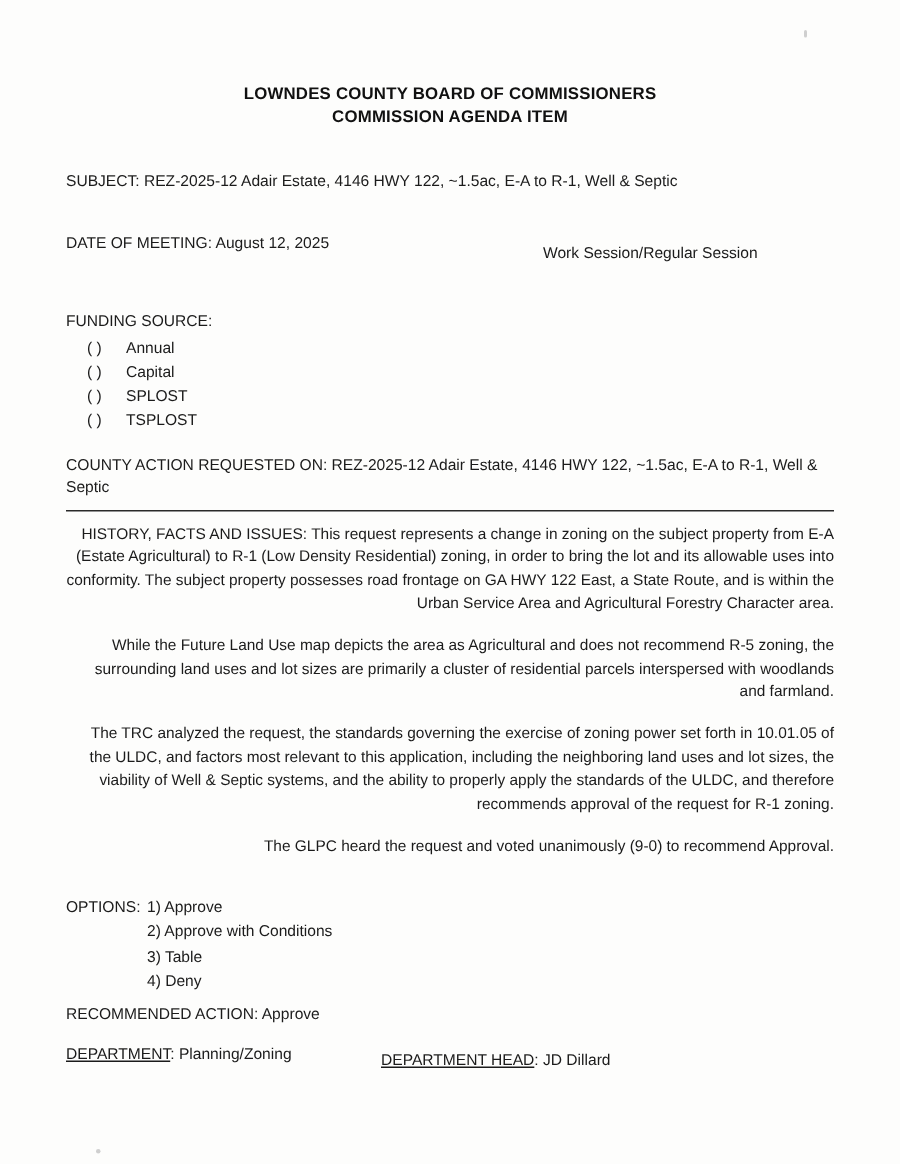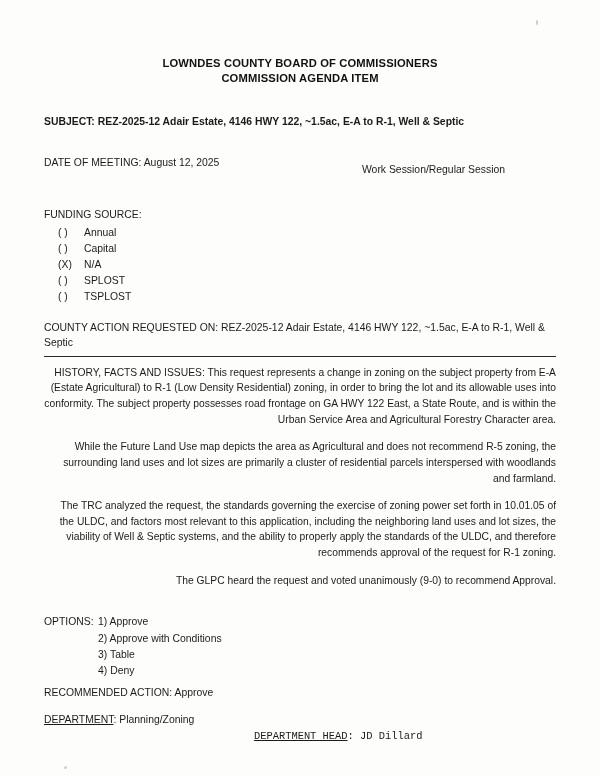--- a/index.html
+++ b/index.html
@@ -36,21 +36,20 @@
   .title-line {
     font-size: 11.2px;
     font-weight: bold;
     letter-spacing: 0.15px;
     color: #111;
   }
   .subject-block {
     margin-top: 28px;
     font-size: 10.4px;
     line-height: 1.45;
-    font-weight: bold;
   }
   .subject-block .lbl {
     white-space: pre-wrap;
   }
   .meeting-row {
     margin-top: 18px;
     position: relative;
     min-height: 46px;
     font-size: 10.4px;
   }
@@ -131,22 +130,21 @@
     height: 16px;
   }
   .dept-left {
     position: absolute;
     left: 0;
     top: 0;
   }
   .dept-right {
     position: absolute;
     left: 210px;
-    top: 16px;
-    font-family: Liberation Mono, monospace;
+    top: 4px;
   }
   .u {
     text-decoration: underline;
   }
   .speck {
     position: absolute;
     background: #cfcfcf;
     border-radius: 50%;
   }
 </style>
@@ -179,23 +177,20 @@
     <div class="budget-block">
       <div class="funding-label">FUNDING SOURCE:</div>
       <ul class="funding-list">
         <li>
           <span class="fund-mark">(  )</span><span>Annual</span>
         </li>
         <li>
           <span class="fund-mark">(  )</span><span>Capital</span>
         </li>
         <li>
-          <span class="fund-mark">(X)</span><span>N/A</span>
-        </li>
-        <li>
           <span class="fund-mark">(  )</span><span>SPLOST</span>
         </li>
         <li>
           <span class="fund-mark">(  )</span><span>TSPLOST</span>
         </li>
       </ul>
     </div>
 
     <div class="action-block">
       <span>COUNTY ACTION REQUESTED ON: </span><span>REZ-2025-12 Adair Estate, 4146 HWY 122, ~1.5ac, E-A to R-1, Well &amp; Septic</span>

